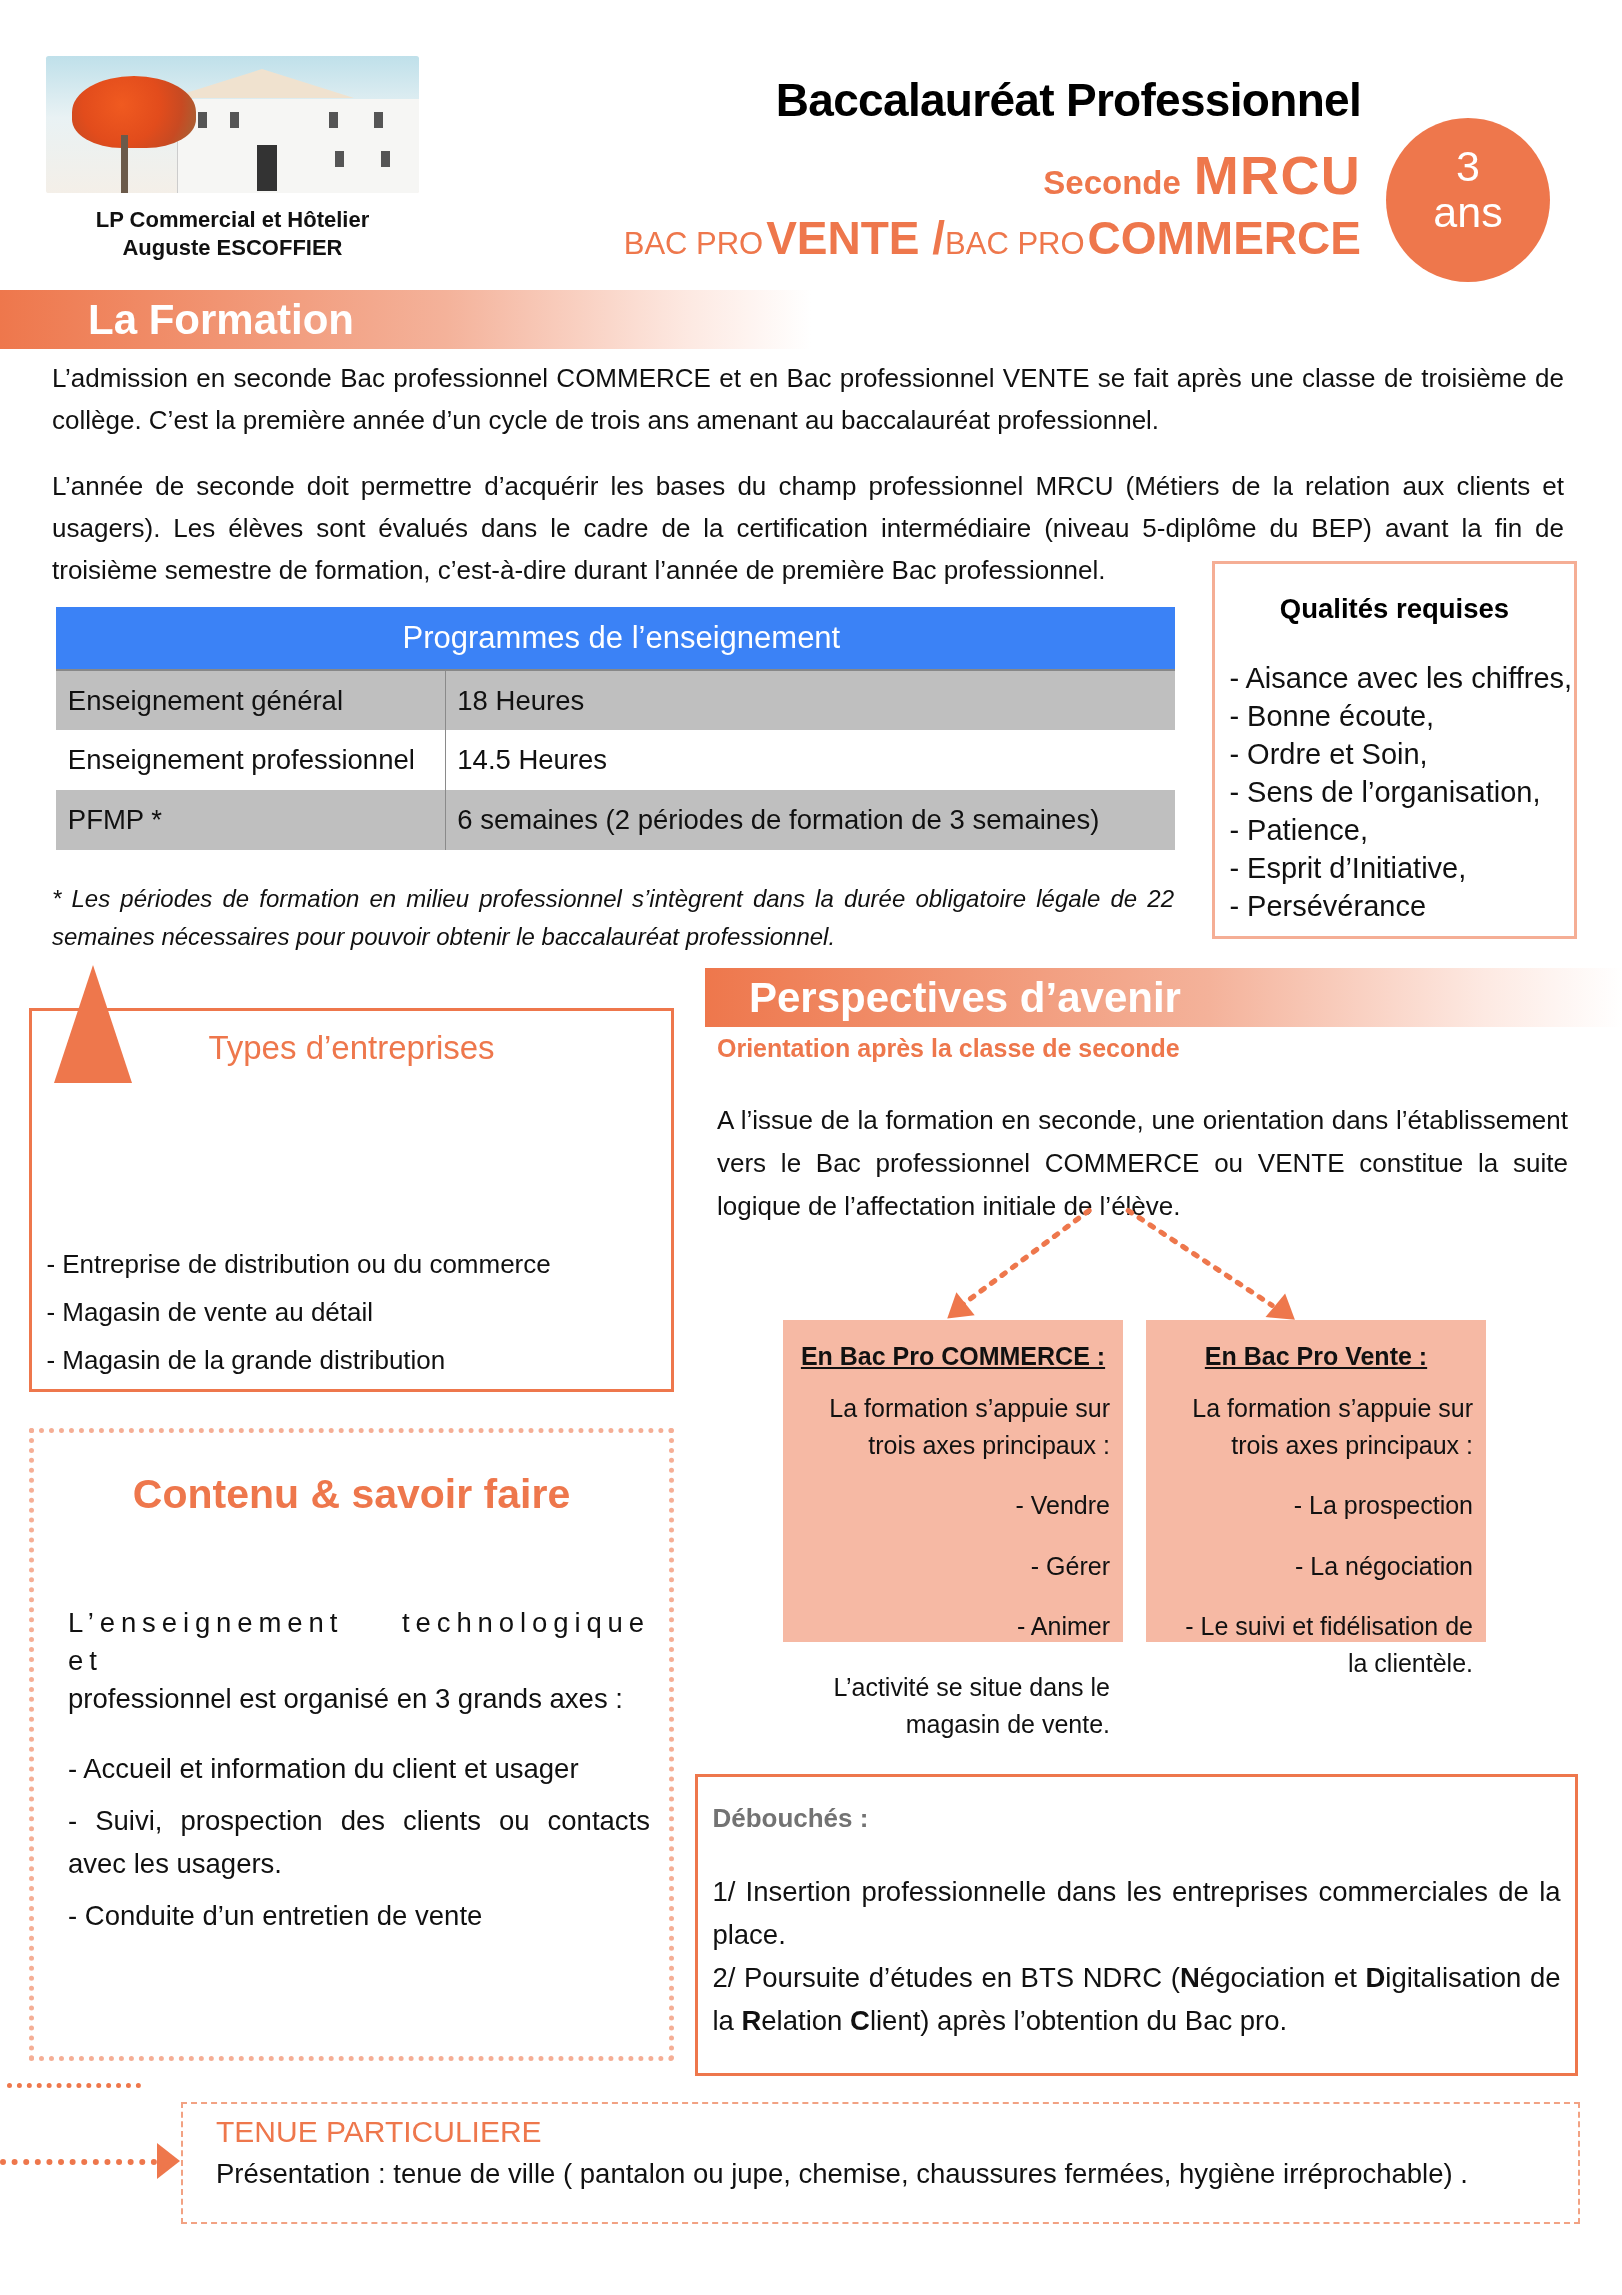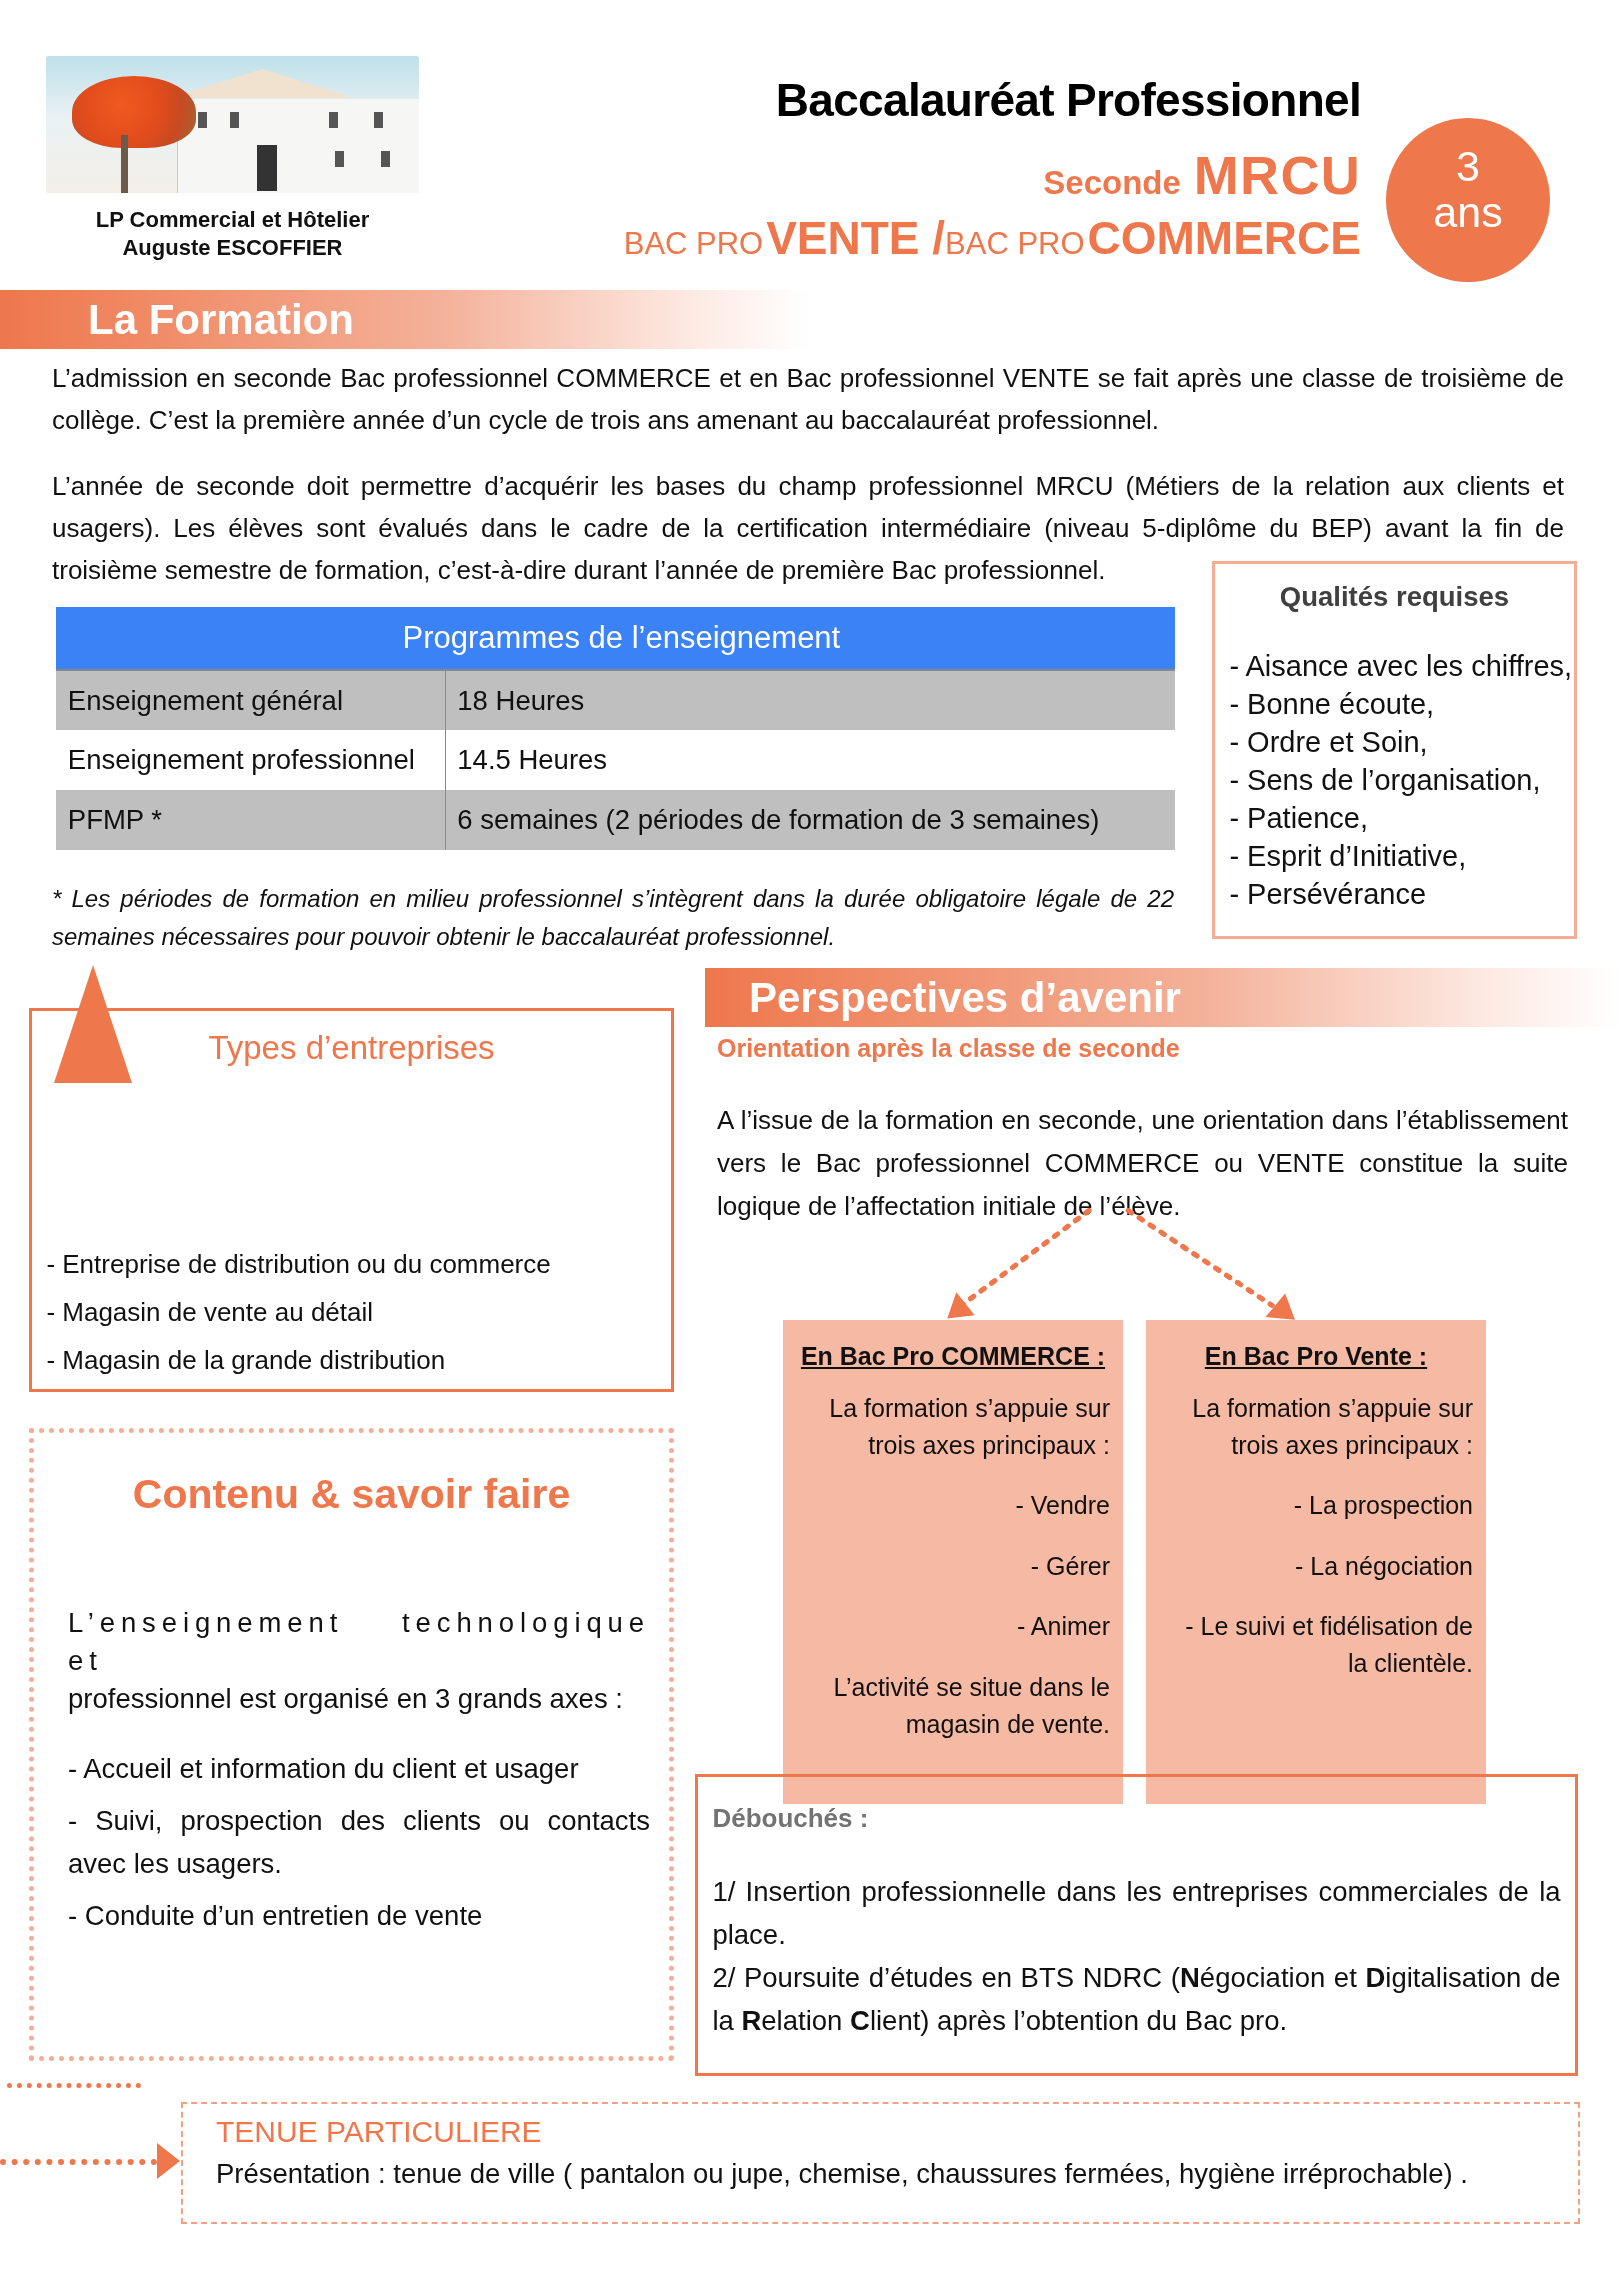--- a/index.html
+++ b/index.html
@@ -43,21 +43,21 @@
   .prog-table { left: 56px; top: 607px; width: 1119px; border-collapse: collapse; }
   .prog-table .th { background: #3b82f6; color: #fff; font-size: 31px; text-align: center; height: 63px; }
   .prog-table td { font-size: 27.5px; height: 60px; padding-left: 11.8px; }
   .prog-table tr.shade td { background: #bfbfbf; }
   .prog-table td.c1 { width: 389px; border-right: 1.3px solid #8a8a8a; }
   .prog-table tr.hdr-row { border-bottom: 2px solid #888; }
   .footnote { left: 52px; top: 880px; width: 1122px; font-style: italic; font-size: 24px; line-height: 38px; text-align: justify; }
 
   
   .qual-box { left: 1212px; top: 561px; width: 365px; height: 378px; border: 3.3px solid #f5ae95; }
-  .qual-title { width: 100%; text-align: center; color: #404040; font-weight: bold; font-size: 27.5px; margin-top: 17px; }
+  .qual-title { width: 100%; text-align: center; color: #000000; font-weight: bold; font-size: 27.5px; margin-top: 29px; }
   .qual-list { list-style: none; margin-top: 34px; padding-left: 14.4px; font-size: 29px; line-height: 38px; }
 
   
   .types-box { left: 29px; top: 1008px; width: 645px; height: 384px; border: 3.3px solid #ee774c; }
   .triangle { left: 54px; top: 965px; width: 0; height: 0; border-left: 39px solid transparent; border-right: 39px solid transparent; border-bottom: 118px solid #ee774c; }
   .types-title { position: absolute; left: 0; top: 18.3px; width: 100%; text-align: center; color: #ee774c; font-size: 33px; }
   .types-text { position: absolute; left: 14.4px; top: 92px; width: 615px; font-size: 26px; line-height: 37px; text-align: justify; }
   .types-list { position: absolute; left: 14.4px; top: 229px; list-style: none; font-size: 26px; line-height: 48px; }
 
   
@@ -66,21 +66,21 @@
   .contenu-text { position: absolute; left: 34px; top: 171px; width: 582px; font-size: 27.5px; line-height: 38px; text-align: justify; }
   .contenu-text .spaced { letter-spacing: 5.9px; }
   .contenu-list { position: absolute; left: 34px; top: 314px; width: 582px; list-style: none; font-size: 27.5px; line-height: 43px; text-align: justify; }
   .contenu-list li { margin-bottom: 9.2px; }
 
   
   .orient-title { left: 717px; top: 1034px; color: #ee774c; font-weight: bold; font-size: 25px; }
   .orient-text { left: 717px; top: 1099px; width: 851px; font-size: 26px; line-height: 43px; text-align: justify; }
   .dots-arrow { left: 942px; top: 1207px; }
 
-  .card { top: 1320px; width: 340px; height: 484px; background: #f6b9a4; padding: 18.3px 13px; font-size: 25px; line-height: 37px; }
+  .card { top: 1320px; width: 340px; height: 322px; background: #f6b9a4; padding: 18.3px 13px; font-size: 25px; line-height: 37px; }
   .card-commerce { left: 783px; }
   .card-vente { left: 1146px; }
   .card-title { text-align: center; font-weight: bold; text-decoration: underline; margin-bottom: 14.4px; }
   .card p { margin-bottom: 23.6px; text-align: right; }
 
   .deb-box { left: 695px; top: 1774px; width: 883px; height: 302px; border: 3.3px solid #ee774c; padding: 26px 14.4px; }
   .deb-title { color: #737373; font-weight: bold; font-size: 26px; margin-bottom: 36px; }
   .deb-text { font-size: 27.5px; line-height: 43px; text-align: justify; }
   .deb-text b { font-weight: 900; }
 

